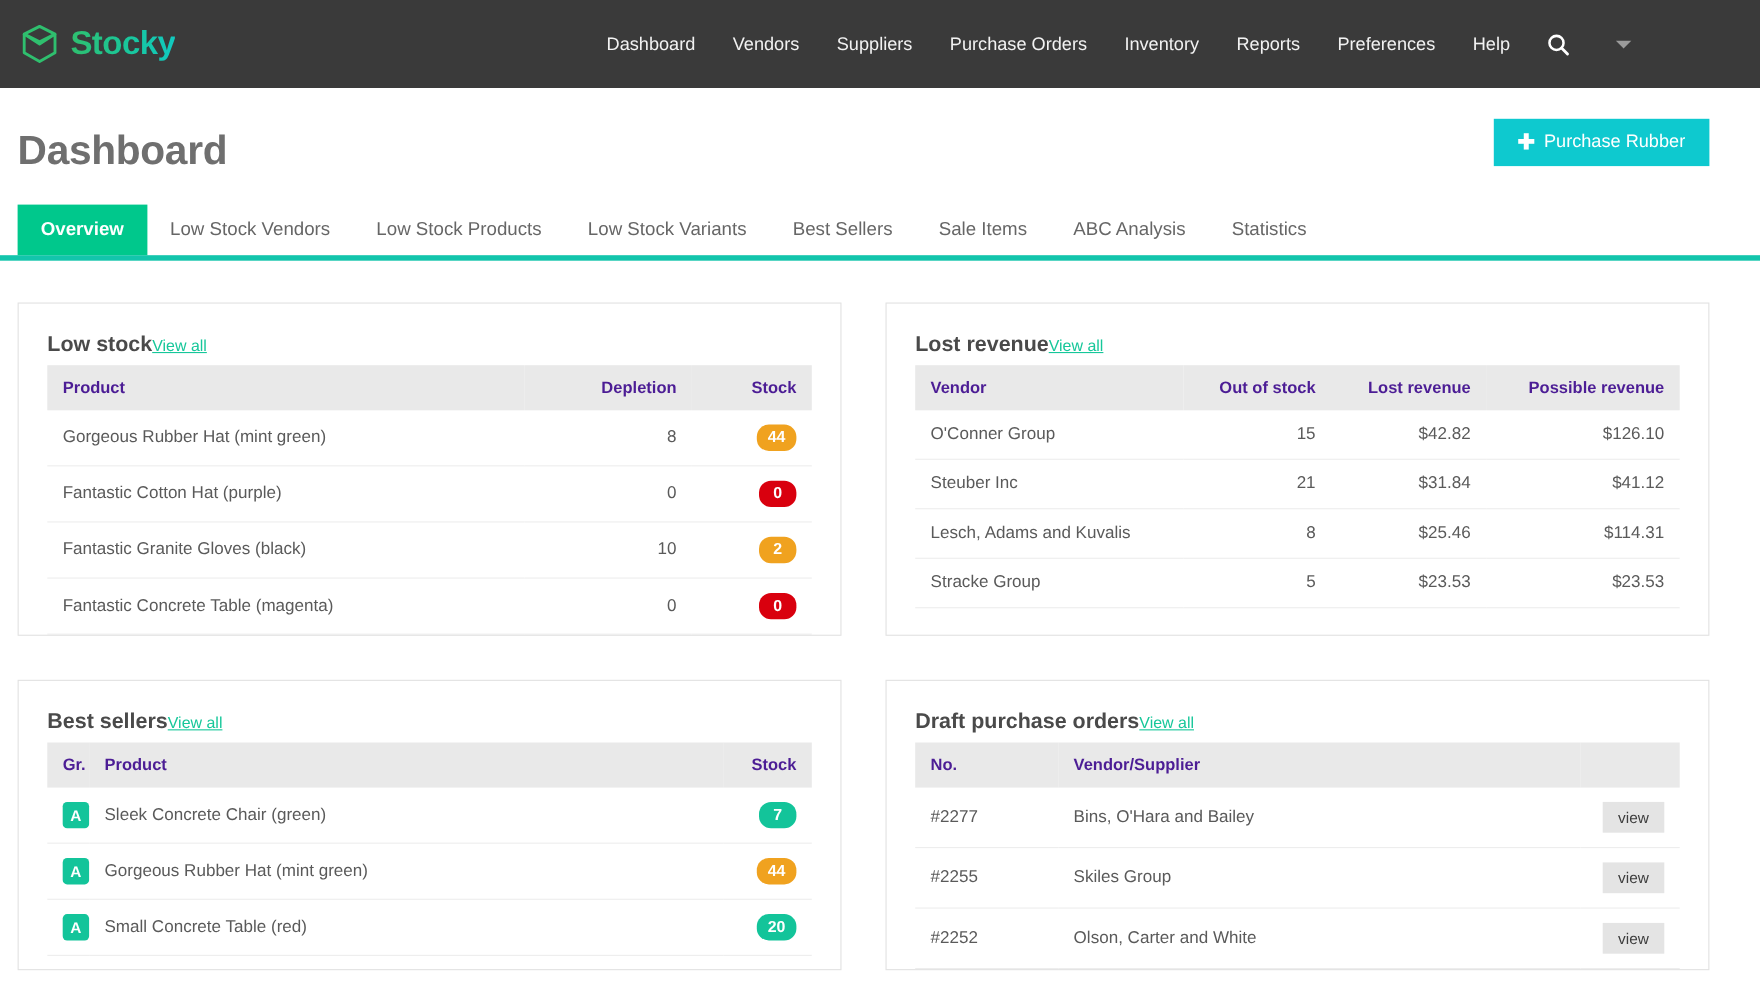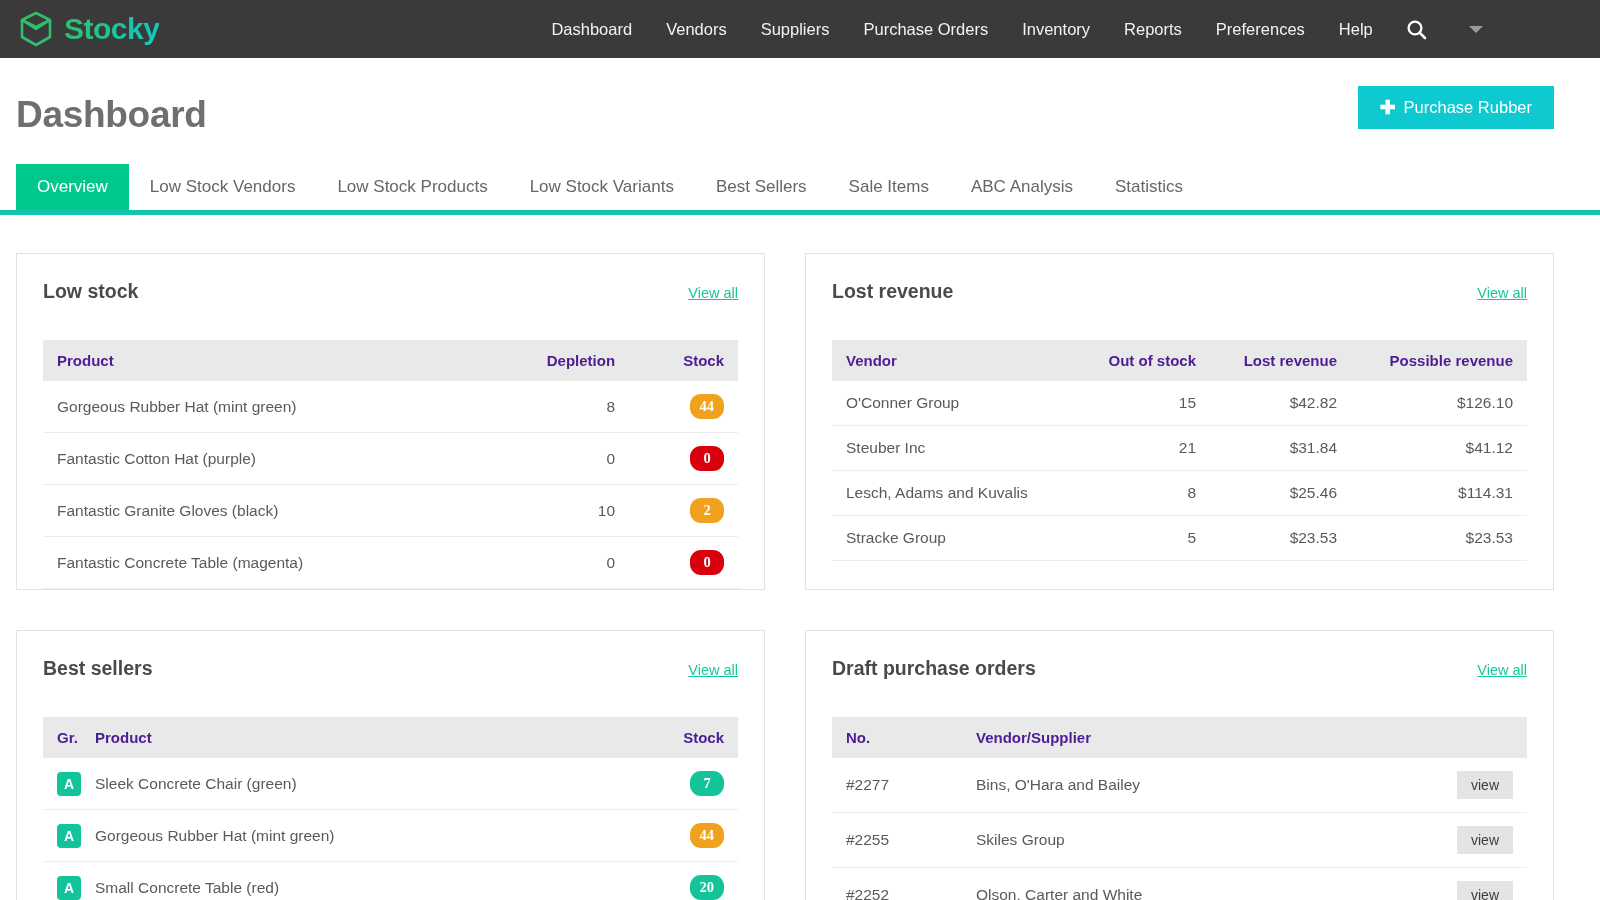--- a/index.html
+++ b/index.html
@@ -5,21 +5,21 @@
   * { box-sizing: border-box; margin: 0; padding: 0; }
   html, body {
     width: 1600px; height: 900px;
     background: #ffffff;
     font-family: "Liberation Sans", sans-serif;
     overflow: hidden;
   }
 
   
   .topnav {
-    height: 58px;
+    height: 80px;
     background: #3a3a3a;
     display: flex;
     align-items: center;
     padding: 0 28px 0 14px;
     position: relative;
   }
   .brand { display: flex; align-items: center; gap: 6px; }
   .brand-mark { width: 44px; height: 44px; display: block; }
   .brand-text {
     font-size: 30px;
@@ -103,40 +103,40 @@
   .tab {
     font-size: 17px;
     color: #666666;
     padding: 13px 21px 13px;
     cursor: pointer;
     white-space: nowrap;
   }
   .tab.active {
     background: #00c88c;
     color: #ffffff;
-    font-weight: normal;
+    font-weight: bold;
   }
 
   
   .grid {
     display: grid;
     grid-template-columns: 1fr 1fr;
     gap: 40px;
     padding: 38px 46px 0 16px;
   }
   .card {
     border: 1px solid #e2e2e2;
     background: #ffffff;
     padding: 26px 26px 0 26px;
   }
   .card-head {
     display: flex;
     align-items: baseline;
-    justify-content: space-between;
-    padding-bottom: 37px;
+    justify-content: flex-start;
+    padding-bottom: 7px;
   }
   .card-title {
     font-size: 19.5px;
     font-weight: bold;
     color: #4a4a4a;
   }
   .view-all {
     font-size: 14.5px;
     color: #16c79a;
     text-decoration: underline;
@@ -164,21 +164,20 @@
 
   .badge {
     display: inline-block;
     min-width: 34px;
     padding: 4px 10px;
     border-radius: 11px;
     color: #ffffff;
     font-size: 14.5px;
     font-weight: bold;
     text-align: center;
-    font-family: Liberation Serif, serif;
   }
   .badge.orange { background: #f0a21f; }
   .badge.red    { background: #d9000e; }
   .badge.green  { background: #13c49a; }
 
   .grade {
     display: inline-block;
     width: 24px; height: 24px;
     line-height: 24px;
     border-radius: 4px;

